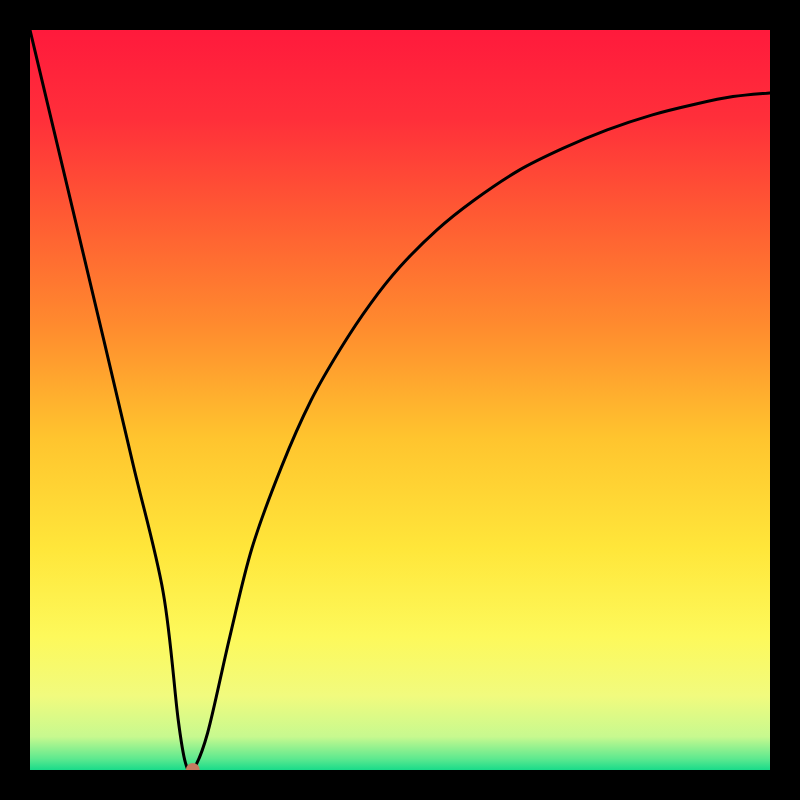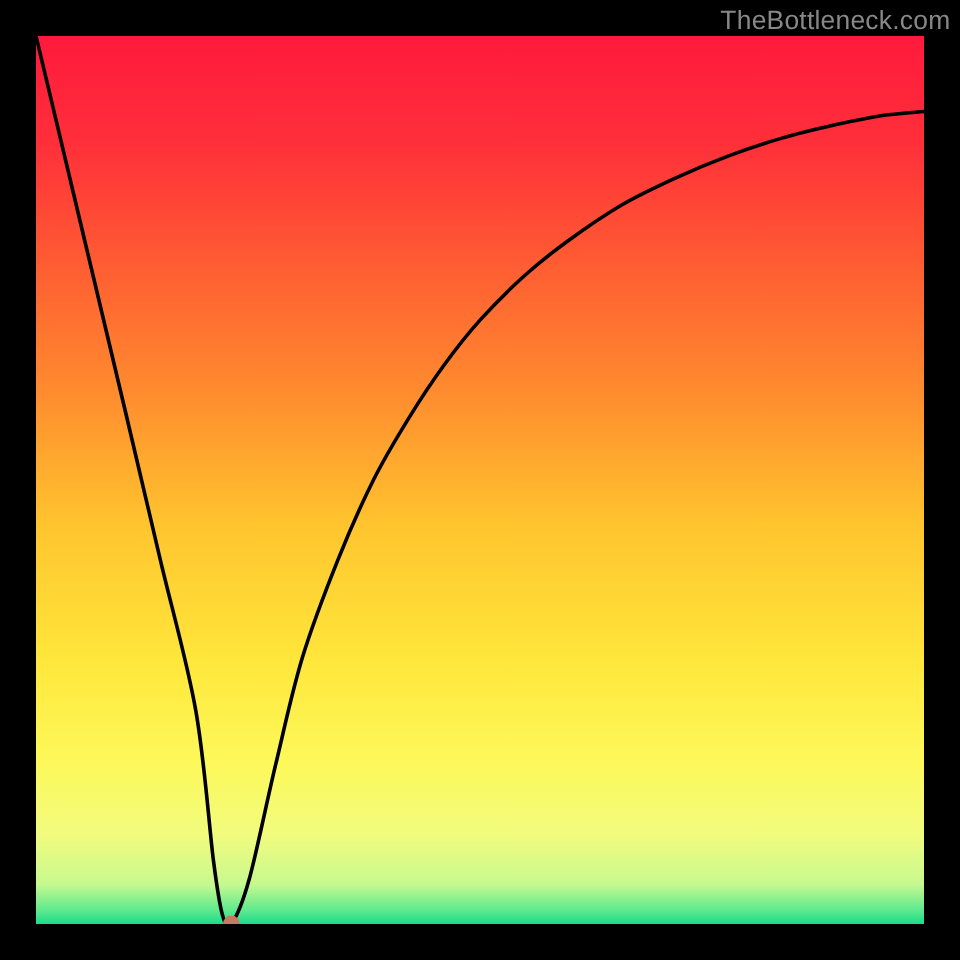--- a/index.html
+++ b/index.html
@@ -52,14 +52,13 @@
           <stop offset="90.00%" stop-color="#f1fb7e"></stop>
           <stop offset="95.50%" stop-color="#c7f98f"></stop>
           <stop offset="98.50%" stop-color="#5de98f"></stop>
           <stop offset="100.00%" stop-color="#19db8a"></stop>
         </linearGradient>
     </defs>
     <rect id="bg-rect" x="0" y="0" width="740" height="740" fill="url(#bg-grad)"></rect>
     <path id="curve-path" fill="none" d="M 0.00 0.00 C 6.17 25.90, 24.67 103.60, 37.00 155.40 C 49.33 207.20, 62.90 263.93, 74.00 310.80 C 85.10 357.67, 93.73 394.67, 103.60 436.60 C 113.47 478.53, 125.80 520.47, 133.20 562.40 C 140.60 604.33, 144.30 659.83, 148.00 688.20 C 151.70 716.57, 152.93 723.97, 155.40 732.60 C 157.87 741.23, 159.10 744.93, 162.80 740.00 C 166.50 735.07, 171.43 725.20, 177.60 703.00 C 183.77 680.80, 192.40 637.63, 199.80 606.80 C 207.20 575.97, 213.37 546.37, 222.00 518.00 C 230.63 489.63, 241.73 461.27, 251.60 436.60 C 261.47 411.93, 271.33 389.73, 281.20 370.00 C 291.07 350.27, 300.93 334.23, 310.80 318.20 C 320.67 302.17, 330.53 287.37, 340.40 273.80 C 350.27 260.23, 358.90 249.13, 370.00 236.80 C 381.10 224.47, 394.67 210.90, 407.00 199.80 C 419.33 188.70, 430.43 180.07, 444.00 170.20 C 457.57 160.33, 473.60 149.23, 488.40 140.60 C 503.20 131.97, 518.00 125.18, 532.80 118.40 C 547.60 111.62, 562.40 105.45, 577.20 99.90 C 592.00 94.35, 606.80 89.42, 621.60 85.10 C 636.40 80.78, 652.43 77.08, 666.00 74.00 C 679.57 70.92, 690.67 68.45, 703.00 66.60 C 715.33 64.75, 733.83 63.52, 740.00 62.90" stroke="#000000" stroke-width="3" stroke-linecap="round" stroke-linejoin="round"></path>
     <circle id="marker-dot" cx="162.80" cy="740.00" r="7" fill="#c47b60"></circle>
   </svg>
-  <div class="watermark">TheBottleneck.com</div>
 </div>
 
 </body></html>

